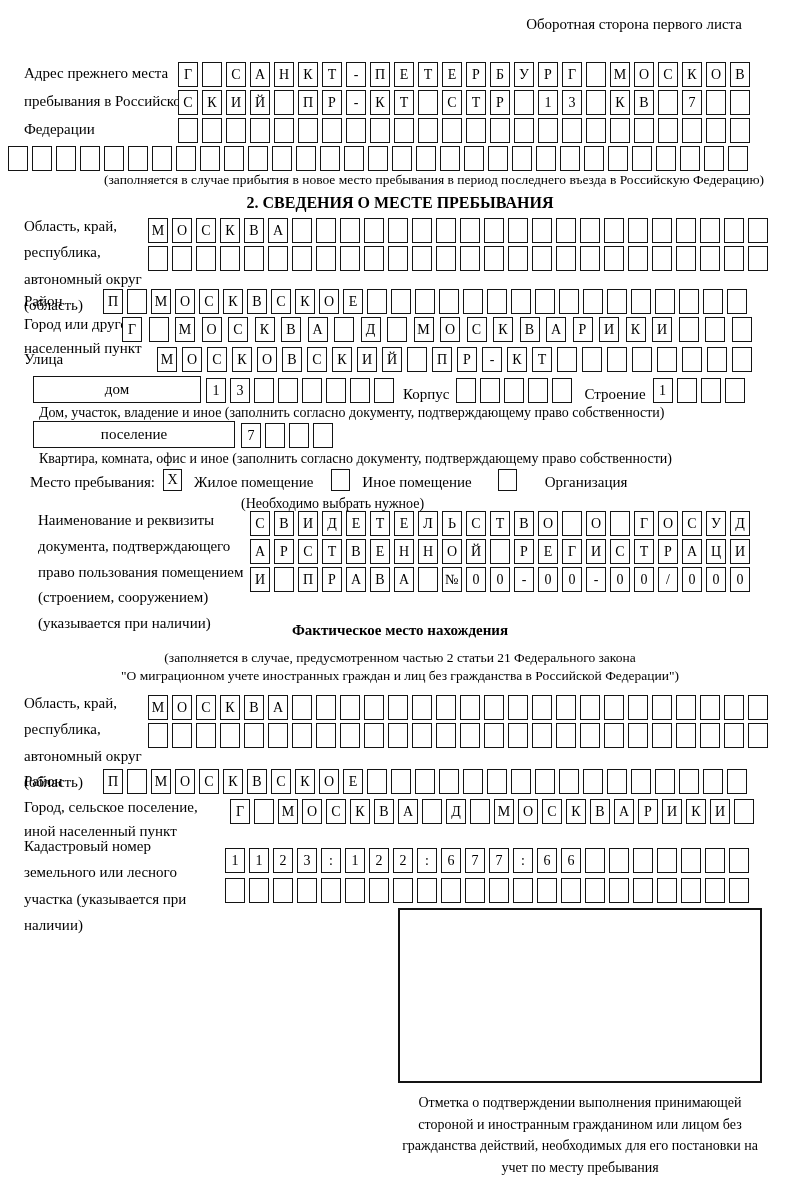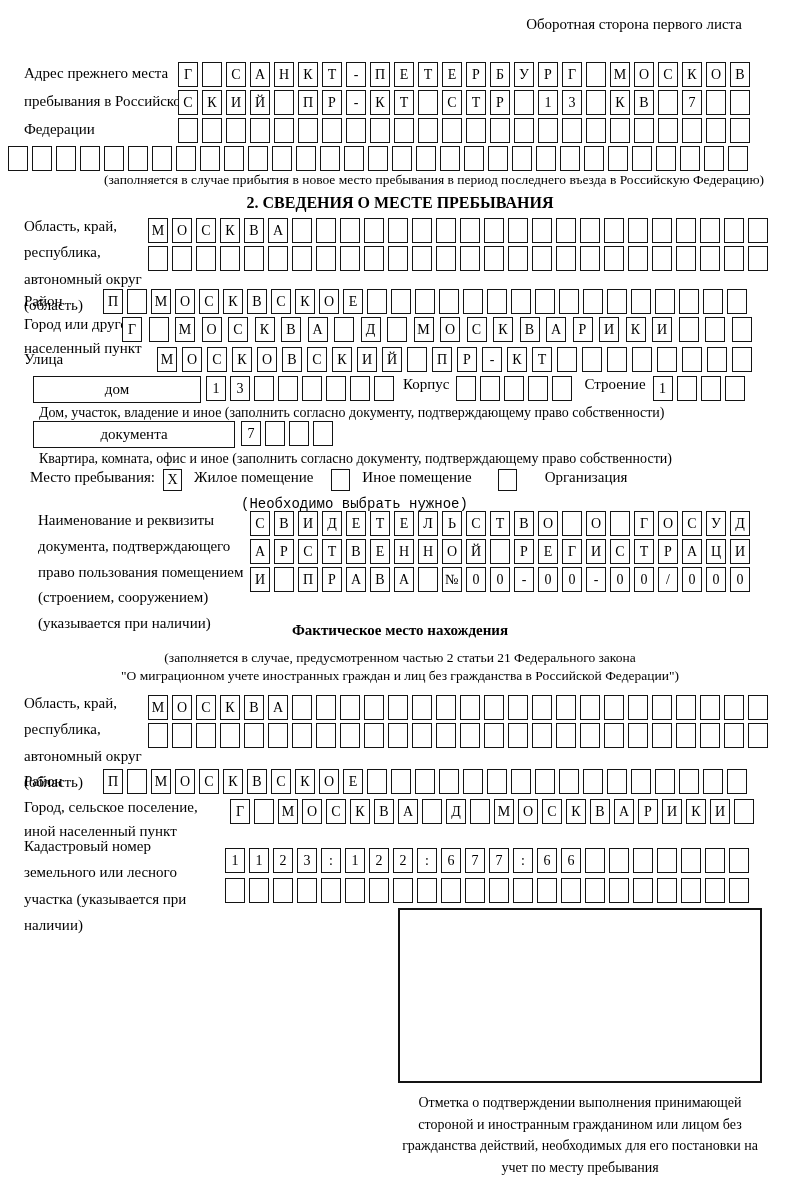--- a/index.html
+++ b/index.html
@@ -16,21 +16,21 @@
     display:flex;align-items:center;justify-content:center;font-size:14px;background:#fff;
   }
   .caption{width:800px;text-align:center;font-size:13.5px;}
   .sec-title{width:800px;text-align:center;font-size:16px;font-weight:bold;}
   .sub-title{width:800px;text-align:center;font-size:15px;font-weight:bold;}
   .wide-box{
     border:1.7px solid #141414;box-sizing:border-box;height:27px;display:flex;
     align-items:center;justify-content:center;font-size:15px;background:#fff;flex:0 0 auto;
   }
   .inline-lbl{font-size:15px;white-space:nowrap;display:flex;align-items:center;}
-  .hrow{display:flex;align-items:flex-start;}
+  .hrow{display:flex;align-items:flex-end;}
   .chk{
     flex:0 0 auto;width:19px;height:22px;border:1.6px solid #141414;box-sizing:border-box;
     display:flex;align-items:center;justify-content:center;font-size:14px;background:#fff;
   }
   .small-note{font-size:14px;}
   .stamp-box{border:2px solid #141414;box-sizing:border-box;background:#fff;}
   .stamp-caption{text-align:center;font-size:14px;line-height:1.55;}
 </style>
 </head>
 <body>
@@ -324,40 +324,40 @@
     <div class="cells">
         <span class="cell">1</span>
         <span class="cell"></span>
         <span class="cell"></span>
         <span class="cell"></span>
       </div>
   </div>
   <div class="abs small-note" style="left:39px;top:405px;">Дом, участок, владение и иное (заполнить согласно документу, подтверждающему право собственности)</div>
 
   <div class="abs hrow" style="left:33px;top:421px;">
-    <div class="wide-box" style="width:202px;">документа</div>
+    <div class="wide-box" style="width:202px;">поселение</div>
     <div class="cells" style="margin-left:6px;">
         <span class="cell">7</span>
         <span class="cell"></span>
         <span class="cell"></span>
         <span class="cell"></span>
       </div>
   </div>
   <div class="abs small-note" style="left:39px;top:451px;">Квартира, комната, офис и иное (заполнить согласно документу, подтверждающему право собственности)</div>
 
   <div class="abs hrow" style="left:30px;top:469px;">
     <span class="inline-lbl">Место пребывания:</span>
     <span class="chk" style="margin-left:8px;">X</span>
     <span class="inline-lbl" style="margin-left:12px;">Жилое помещение</span>
     <span class="chk" style="margin-left:18px;"></span>
     <span class="inline-lbl" style="margin-left:12px;">Иное помещение</span>
     <span class="chk" style="margin-left:26px;"></span>
     <span class="inline-lbl" style="margin-left:28px;">Организация</span>
   </div>
-  <div class="abs small-note" style="left:241px;top:496px;font-family:Liberation Mono, monospace;">(Необходимо выбрать нужное)</div>
+  <div class="abs small-note" style="left:241px;top:496px;">(Необходимо выбрать нужное)</div>
 
   <div class="abs side-lbl" style="left:38px;top:508px;width:220px;line-height:1.72;">Наименование и реквизиты документа, подтверждающего право пользования помещением (строением, сооружением) (указывается при наличии)</div>
   <div class="abs cells" style="left:250px;top:511px;">
       <span class="cell">С</span>
       <span class="cell">В</span>
       <span class="cell">И</span>
       <span class="cell">Д</span>
       <span class="cell">Е</span>
       <span class="cell">Т</span>
       <span class="cell">Е</span>

